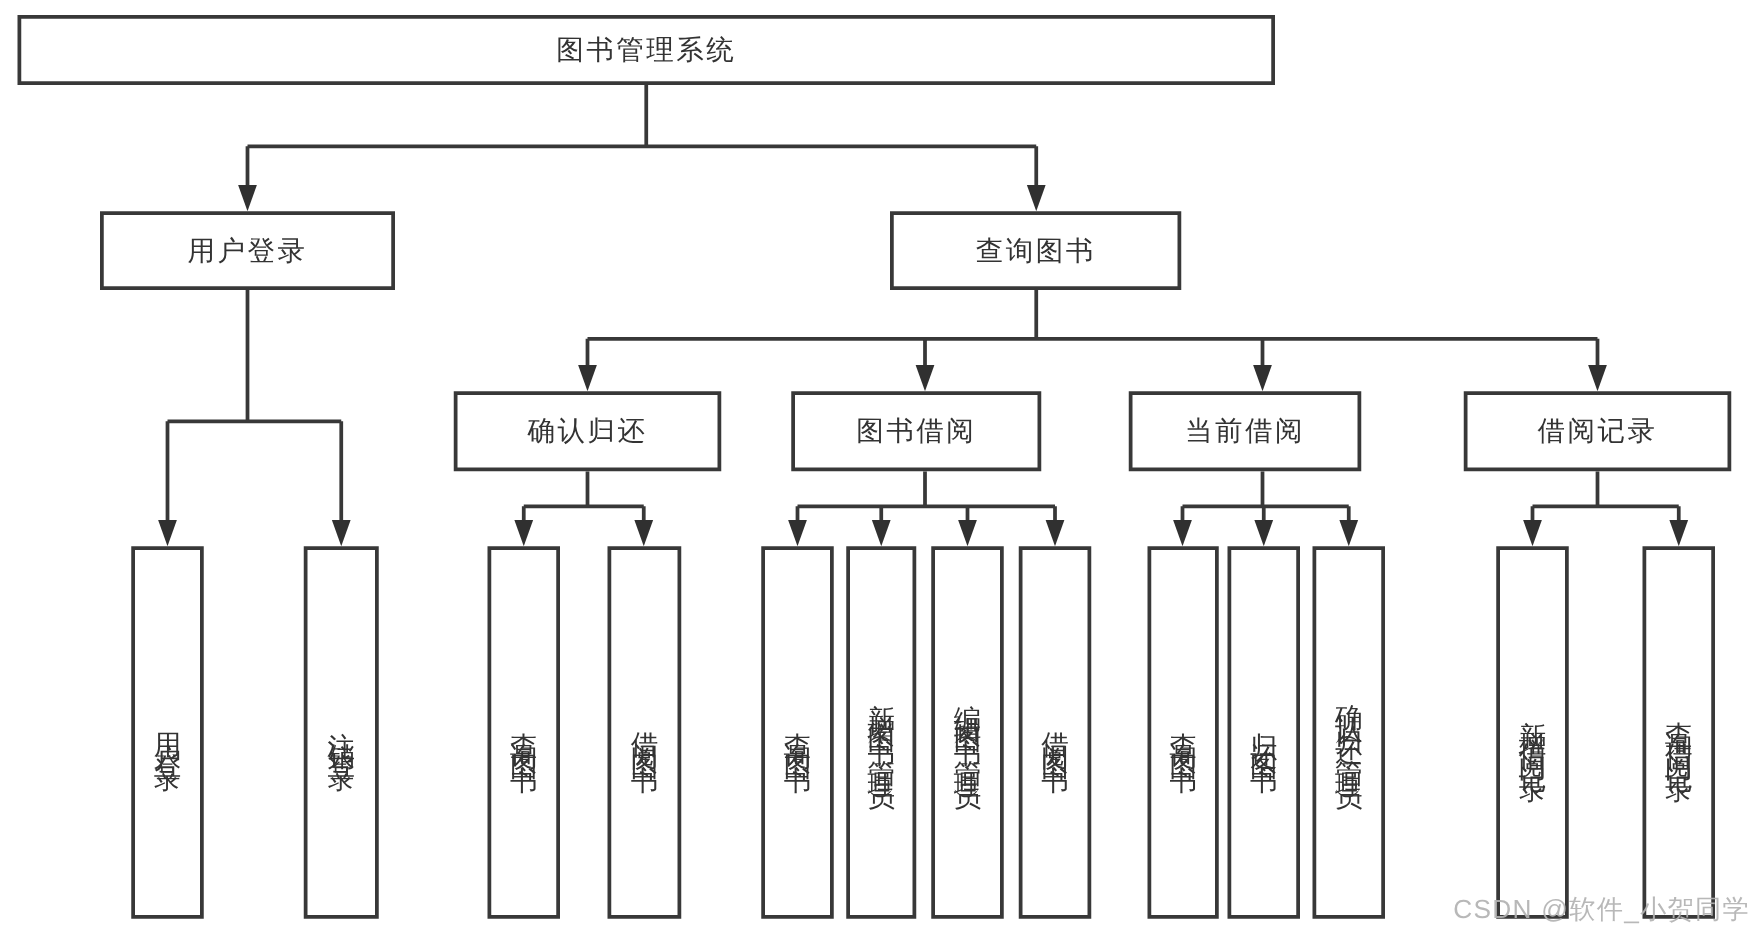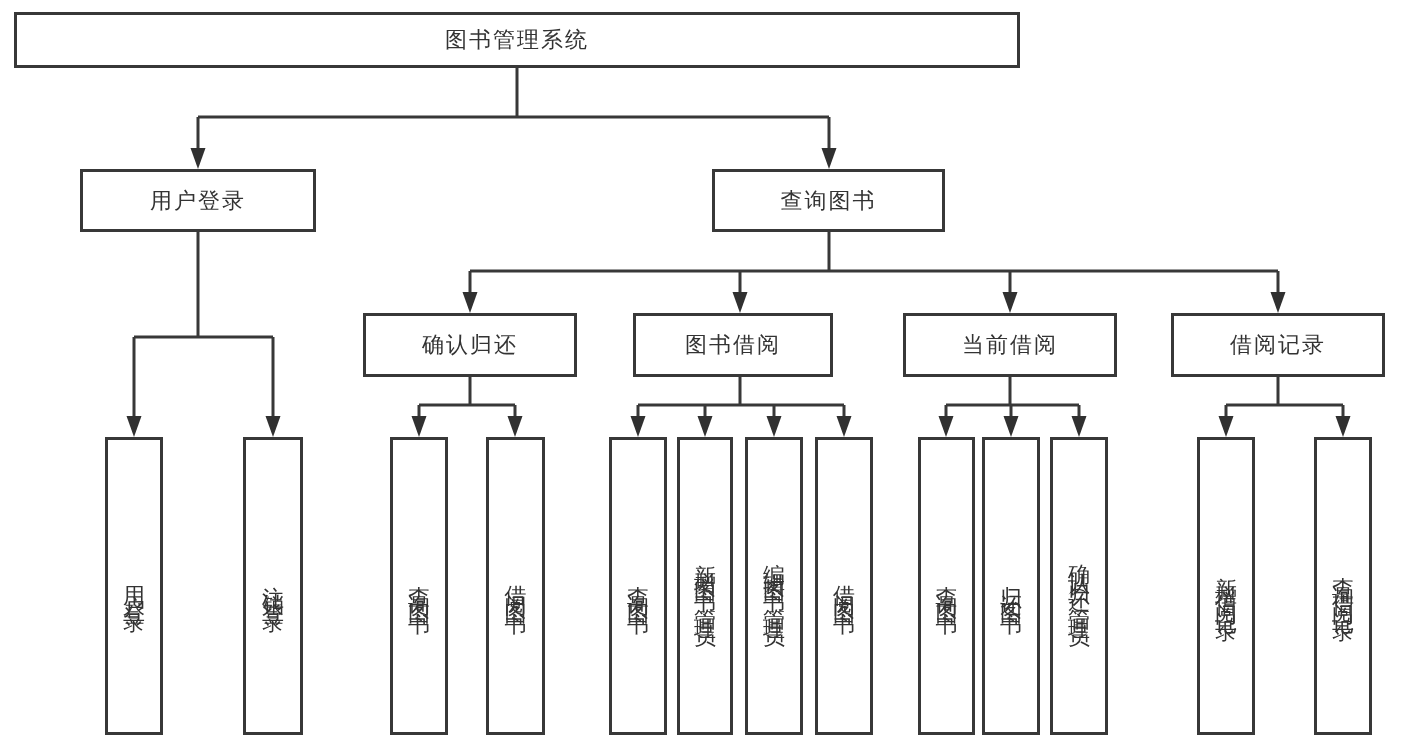--- a/index.html
+++ b/index.html
@@ -34,21 +34,21 @@
     font-size: 22px;
     letter-spacing: 9px;
     line-height: 1;
   }
   
   #node-root            { left: 14px;   top: 12px;  width: 1006px; height: 56px; }
   #node-user-login      { left: 80px;   top: 169px; width: 236px;  height: 63px; }
   #node-book-management { left: 712px;  top: 169px; width: 233px;  height: 63px; }
   #node-new-book-rec    { left: 363px;  top: 313px; width: 214px;  height: 64px; }
   #node-book-borrowing  { left: 633px;  top: 313px; width: 200px;  height: 64px; }
-  #node-current-borrow  { left: 903px;  top: 313px; width: 214px;  height: 64px; }
+  #node-current-borrow  { left: 903px;  top: 313px; width: 186px;  height: 64px; }
   #node-borrow-records  { left: 1171px; top: 313px; width: 214px;  height: 64px; }
   .leaf { top: 437px; height: 298px; }
   #leaf-user-login  { left: 105px;  width: 58px; }
   #leaf-logout      { left: 243px;  width: 60px; }
   #leaf-rec-query   { left: 390px;  width: 58px; }
   #leaf-rec-borrow  { left: 486px;  width: 59px; }
   #leaf-bb-query    { left: 609px;  width: 58px; }
   #leaf-bb-add      { left: 677px;  width: 56px; }
   #leaf-bb-edit     { left: 745px;  width: 58px; }
   #leaf-bb-borrow   { left: 815px;  width: 58px; }
@@ -134,13 +134,14 @@
   <div class="node v-node leaf" id="leaf-bb-edit">编辑图书（管理员）</div>
   <div class="node v-node leaf" id="leaf-bb-borrow">借阅图书</div>
 
   <div class="node v-node leaf" id="leaf-cb-query">查询图书</div>
   <div class="node v-node leaf" id="leaf-cb-return">归还图书</div>
   <div class="node v-node leaf" id="leaf-cb-confirm">确认归还（管理员）</div>
 
   <div class="node v-node leaf" id="leaf-br-add">新增借阅记录</div>
   <div class="node v-node leaf" id="leaf-br-query">查询借阅记录</div>
 
+  <div class="watermark">CSDN @软件_小贺同学</div>
 </div>
 
 </body></html>

